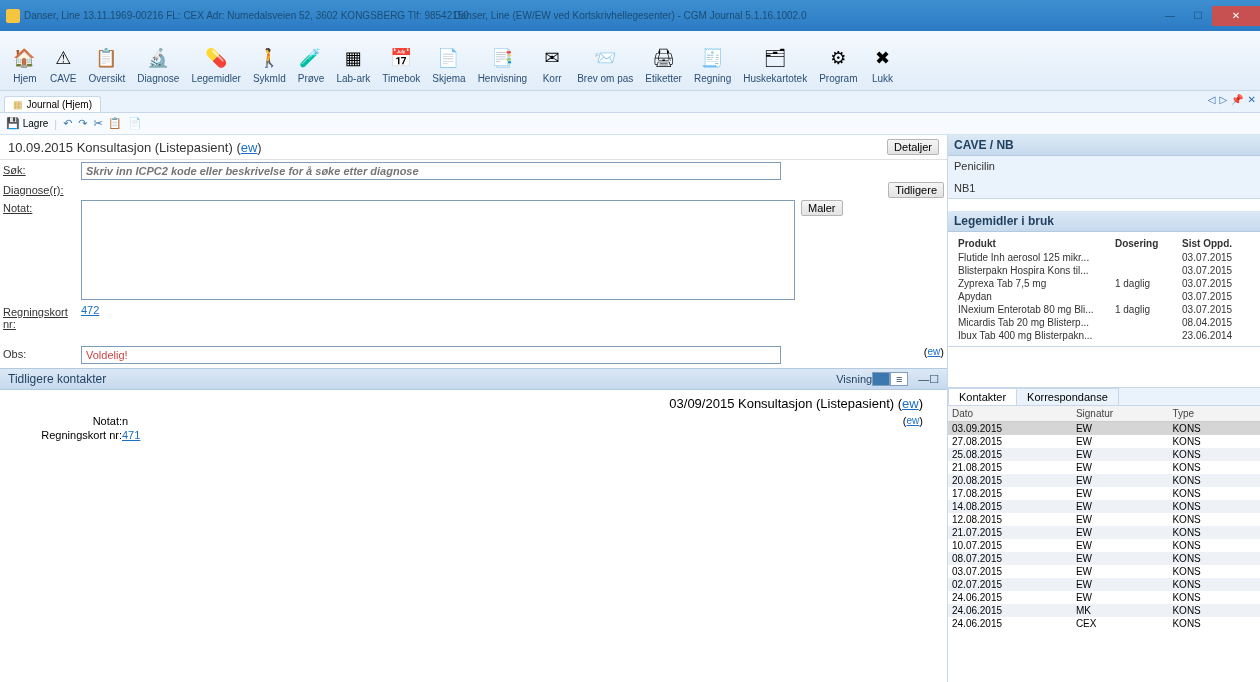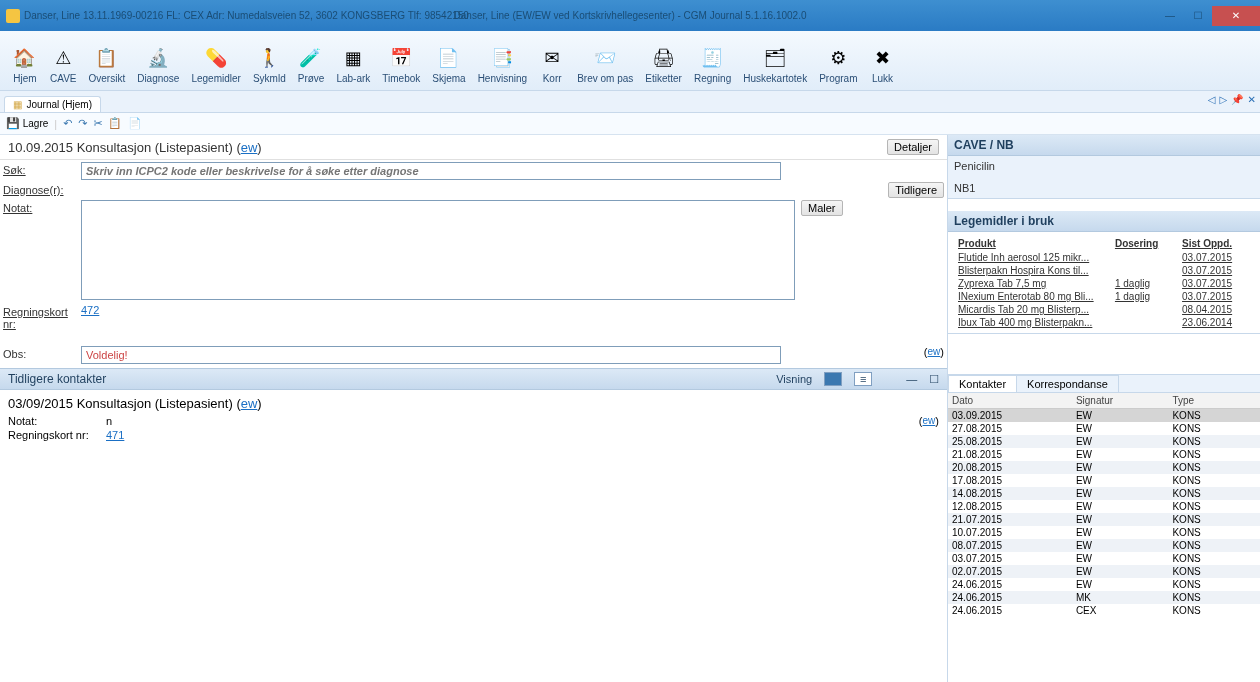--- a/index.html
+++ b/index.html
@@ -41,25 +41,25 @@
 .form-label.u { text-decoration: underline; }
 .text-input { border: 1px solid #7f9db9; padding: 1px 4px; font-size: 11px; height: 18px; }
 .text-input.wide { width: 700px; }
 .text-input.tall { height: 100px; width: 714px; resize: none; }
 .form-right-btns { display: flex; flex-direction: column; gap: 2px; margin-left: 6px; }
 .link-underline { color: #1a6fc4; text-decoration: underline; cursor: pointer; }
 .placeholder-text { color: #999; font-style: italic; font-weight: bold; }
 .obs-input { color: #cc4444; }
 
 .section-bar { background: linear-gradient(#dce9f6,#c6d9ed); padding: 3px 8px; font-size: 12px; color: #1f3f5e; border-top: 1px solid #b3c9df; border-bottom: 1px solid #b3c9df; display: flex; align-items: center; justify-content: space-between; }
-.section-bar .view-controls { display: flex; align-items: center; gap: 12px; font-size: 11px; }
+.section-bar .view-controls { display: flex; align-items: center; gap: 0; font-size: 11px; }
 .view-btn { width: 18px; height: 14px; border: 1px solid #809fc1; display: flex; align-items: center; justify-content: center; background: #fff; }
 .view-btn.active { background: #3b78b0; }
 
-.prev-entry { padding: 6px 8px; }
+.prev-entry { padding: 6px 24px; text-align: right; }
 .prev-header { font-size: 13px; margin-bottom: 4px; }
 .prev-row { display: flex; margin-top: 2px; }
 .prev-label { width: 98px; font-size: 11px; }
 .side-header { background: linear-gradient(#dce9f6,#c6d9ed); padding: 3px 6px; font-size: 12px; font-weight: bold; color: #1f3f5e; border-bottom: 1px solid #b3c9df; }
 .side-body { background: #eaf2fb; padding: 4px 6px; font-size: 11px; color: #333; border-bottom: 1px solid #c7d8ea; }
 .med-table { width: 100%; font-size: 10px; border-collapse: collapse; }
 .med-table th { text-align: left; font-weight: bold; padding: 2px 4px; }
 .med-table td { padding: 1px 4px; white-space: nowrap; overflow: hidden; text-overflow: ellipsis; }
 .med-table td:first-child { max-width: 120px; }
 
@@ -273,21 +273,21 @@
   </div>
 
   <div class="main-right">
     <div class="side-header">CAVE / NB</div>
     <div class="side-body">
       <div style="margin-bottom:10px;">Penicilin</div>
       <div>NB1</div>
     </div>
     <div style="height:12px;"></div>
     <div class="side-header">Legemidler i bruk</div>
-    <div class="side-body" style="background:#fff;text-decoration:underline;">
+    <div class="side-body" style="background:#fff;">
       <table class="med-table">
         <tbody>
             <tr>
           <th>Produkt</th>
           <th>Dosering</th>
           <th>Sist Oppd.</th>
         </tr>
         </tbody>
           <tbody id="med-rows">
             <tr>
@@ -296,20 +296,25 @@
               <td>03.07.2015</td>
             </tr>
             <tr>
               <td>Blisterpakn Hospira Kons til...</td>
               <td></td>
               <td>03.07.2015</td>
             </tr>
             <tr>
               <td>Zyprexa Tab 7,5 mg</td>
               <td>1 daglig</td>
+              <td>03.07.2015</td>
+            </tr>
+            <tr>
+              <td>Apydan</td>
+              <td></td>
               <td>03.07.2015</td>
             </tr>
             <tr>
               <td>INexium Enterotab 80 mg Bli...</td>
               <td>1 daglig</td>
               <td>03.07.2015</td>
             </tr>
             <tr>
               <td>Micardis Tab 20 mg Blisterp...</td>
               <td></td>

